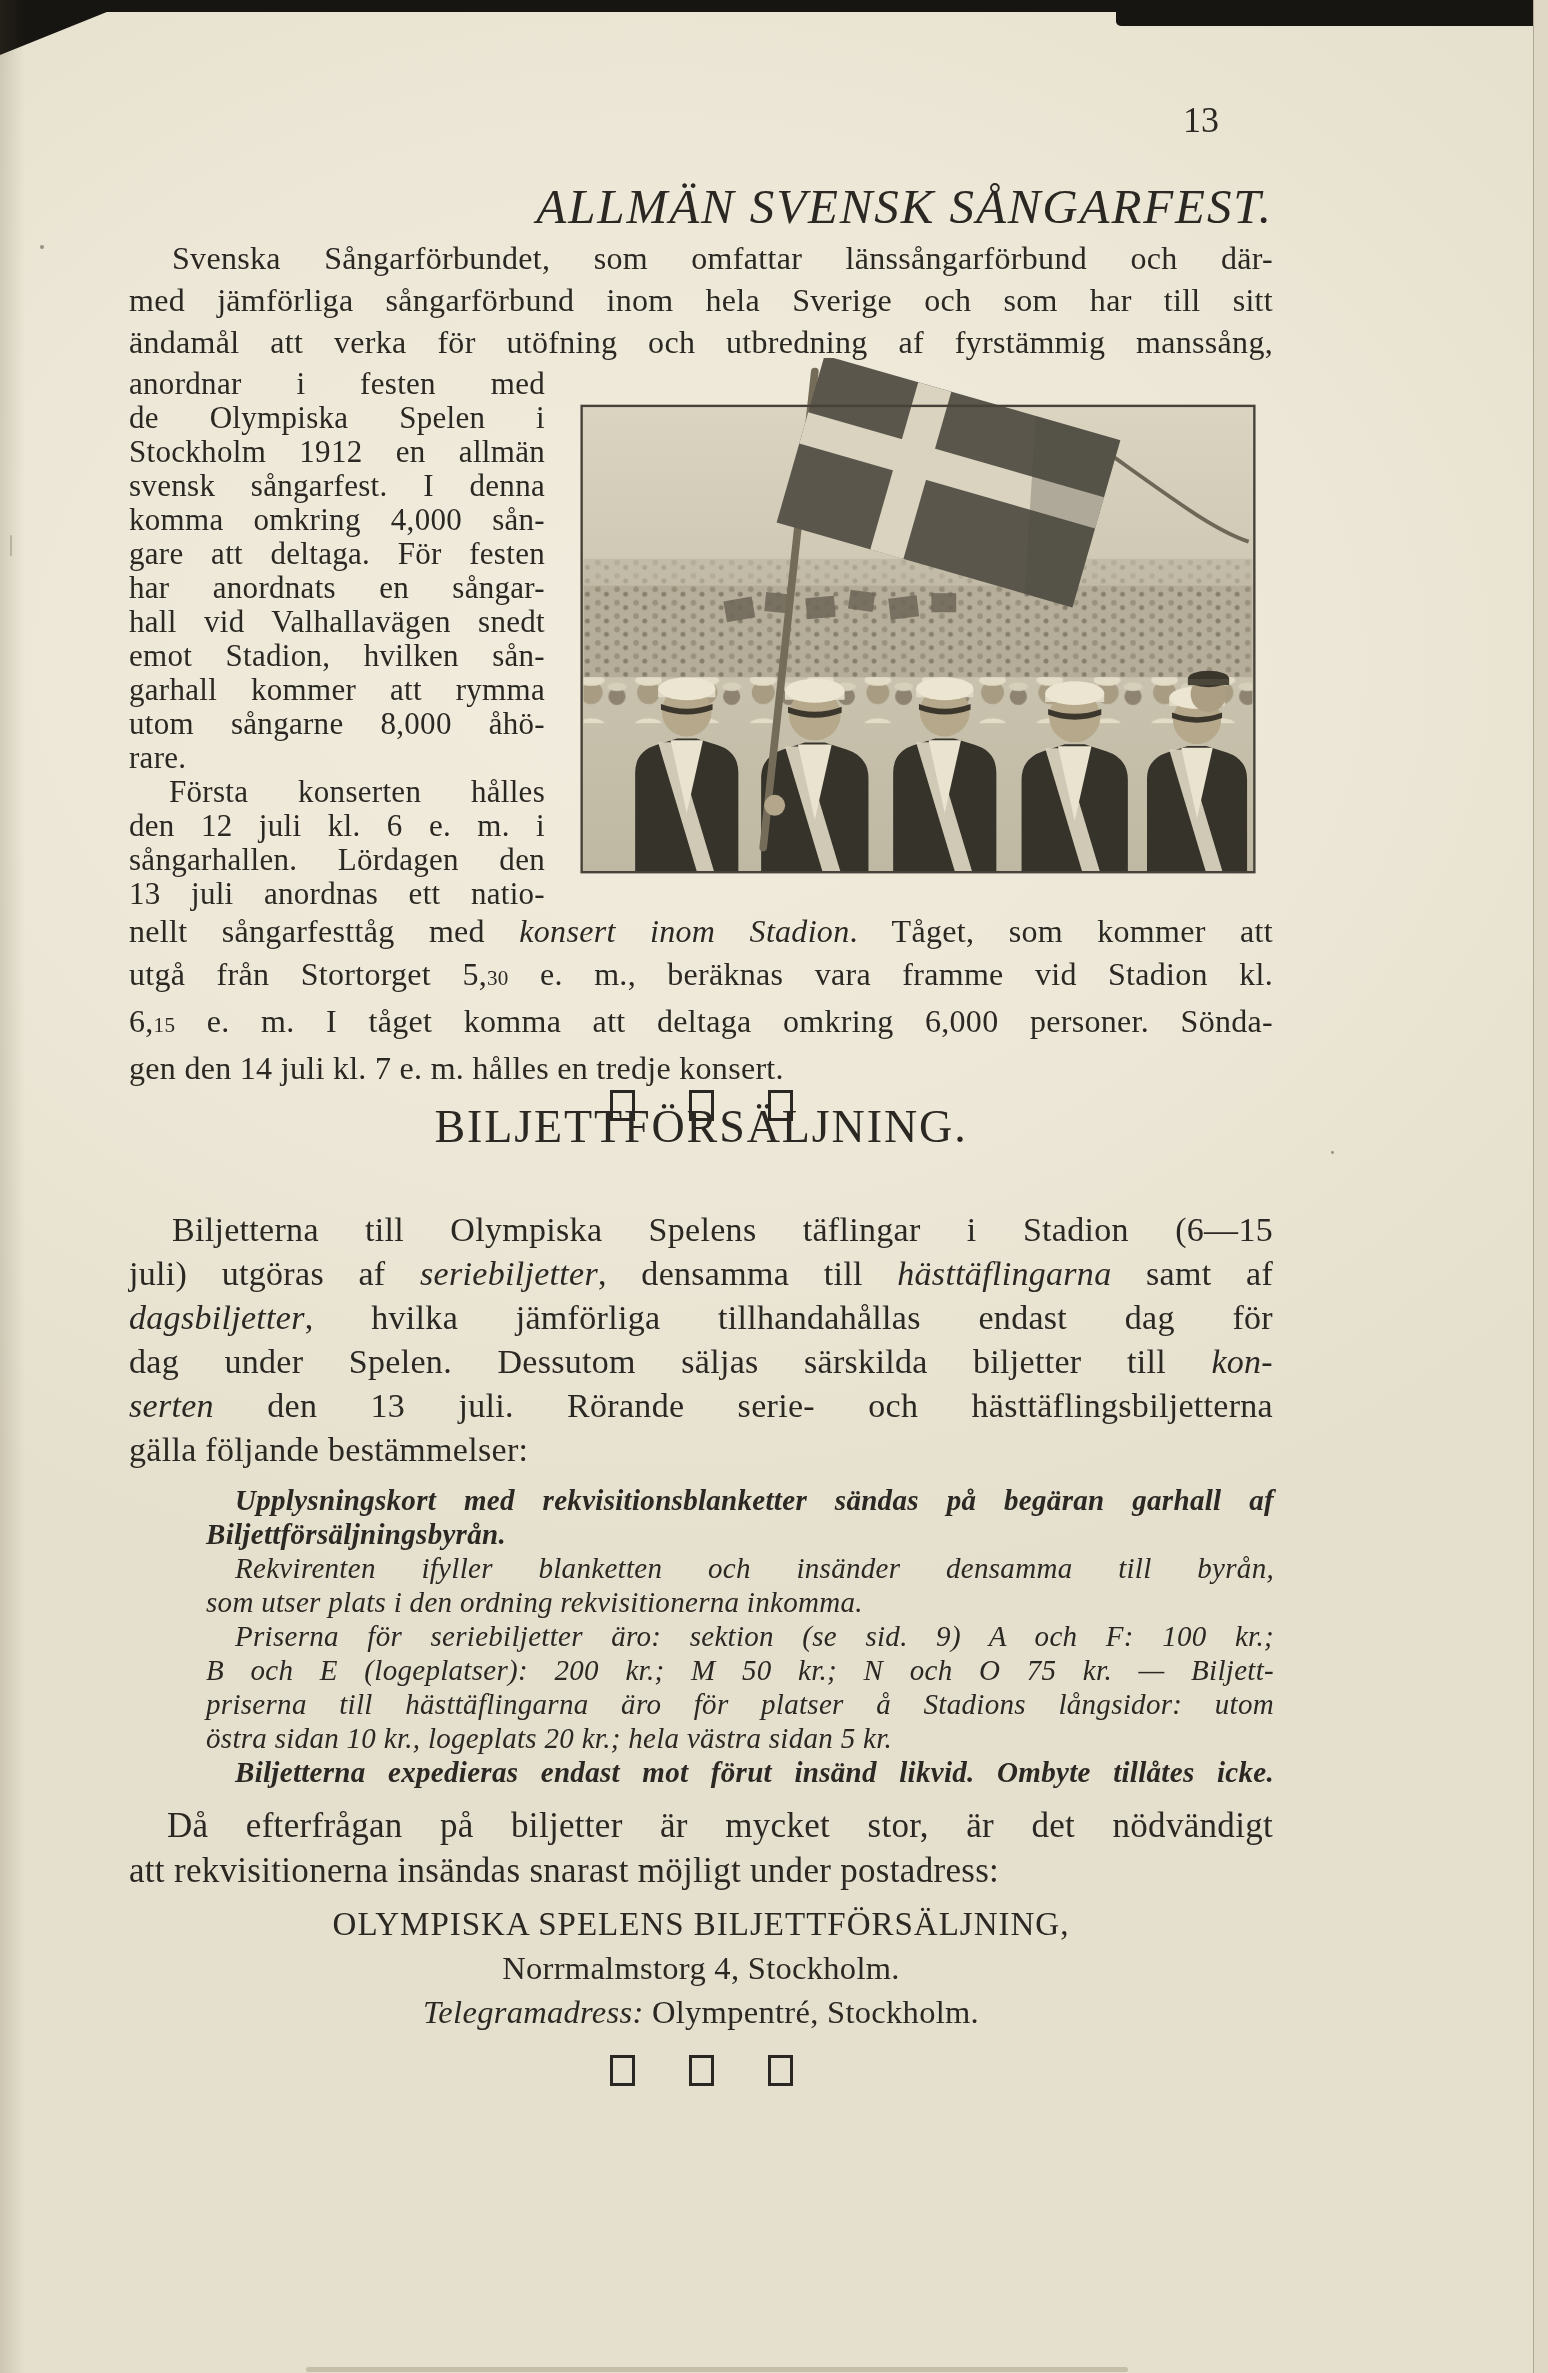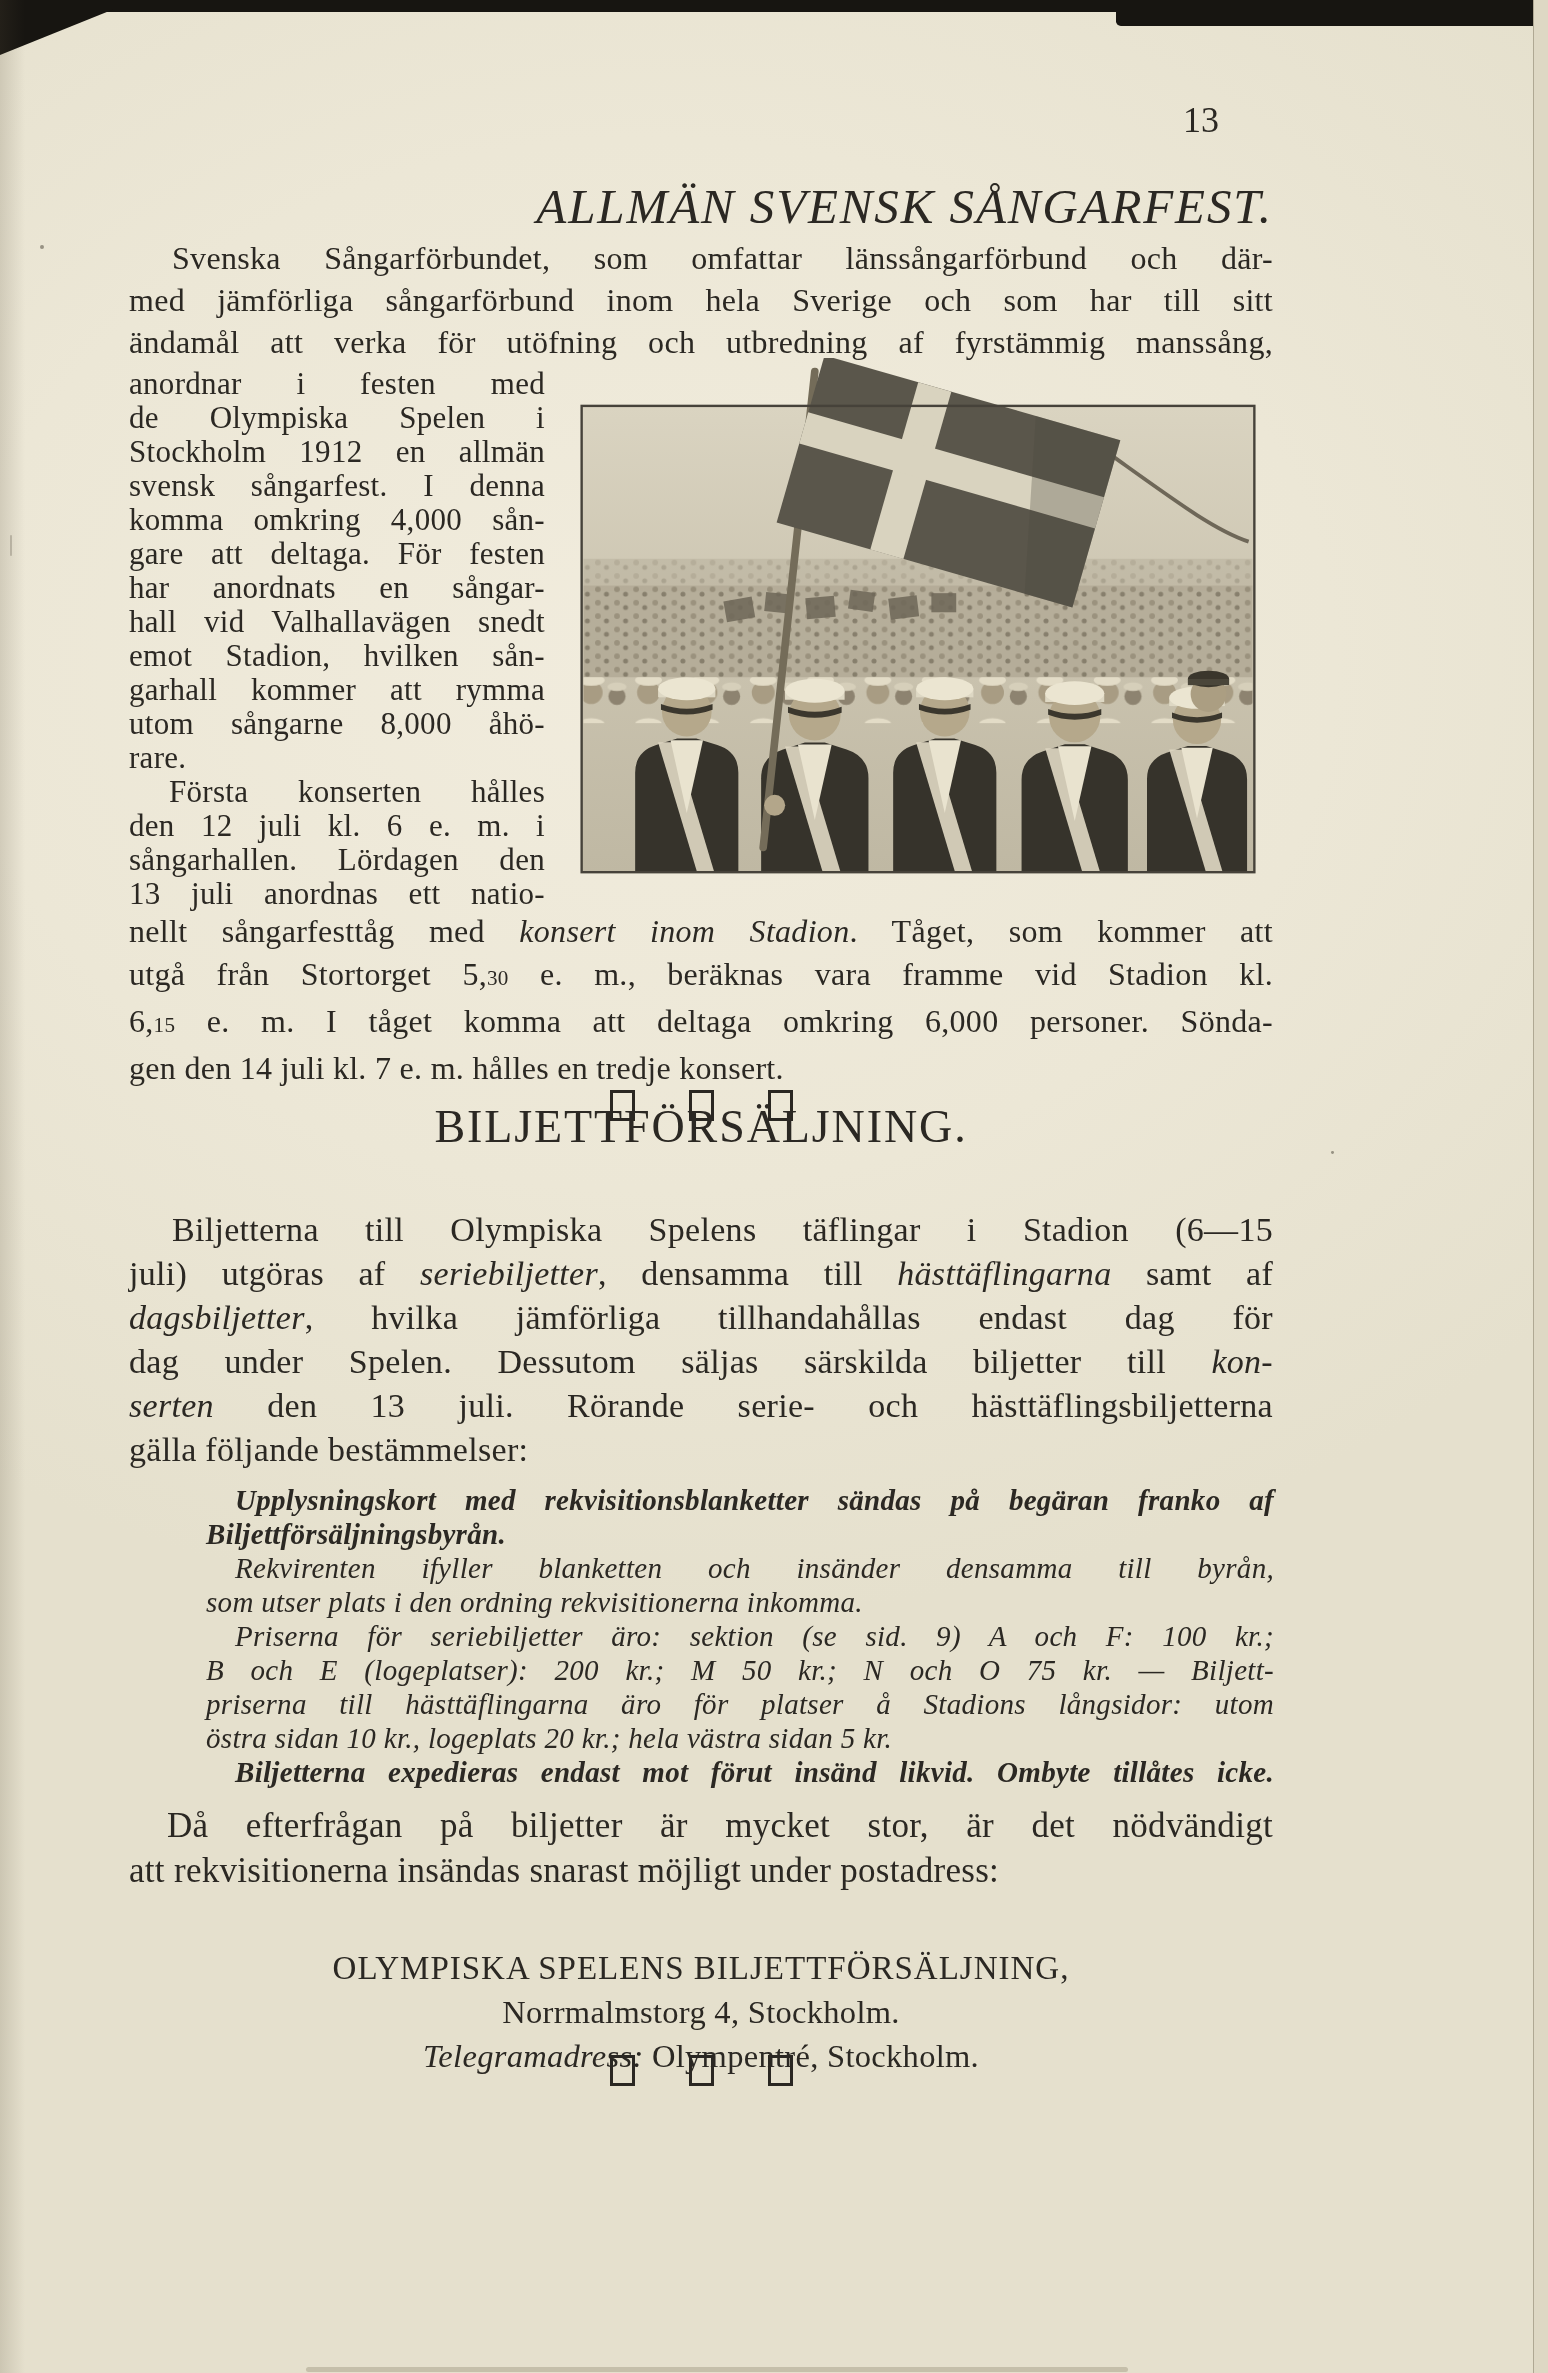--- a/index.html
+++ b/index.html
@@ -43,21 +43,21 @@
   .figurebox{left:574px;top:358px;width:688px;height:521px;}
   .squares{left:129px;width:1144px;display:flex;justify-content:center;column-gap:54px;}
   .squares1{top:1090px;}
   .squares2{top:2055px;}
   .sq{display:inline-block;width:19px;height:25px;border:3.8px solid #2a2722;box-sizing:content-box;background:transparent;}
   .title2{left:129px;top:1100px;width:1144px;text-align:center;font-size:46px;letter-spacing:1.9px;}
   .tbody{left:129px;top:1208px;width:1144px;font-size:34px;line-height:44px;}
   .rules{left:206px;top:1483px;width:1068px;font-size:29px;line-height:34px;font-style:italic;--ind:29px;}
   .closing{left:129px;top:1803px;width:1144px;font-size:35px;line-height:45px;--ind:38px;}
   .address{left:129px;top:1902px;width:1144px;line-height:44px;font-size:32.5px;}
-  .address .tline:first-child{font-size:33px;letter-spacing:1px;margin-top:44px;}
+  .address .tline:first-child{font-size:33px;letter-spacing:1px;}
 </style>
 </head>
 <body>
 
 <div class="page">
 
   <div class="abs pageno">13</div>
 
   <div class="abs title1">ALLMÄN SVENSK SÅNGARFEST.</div>
 
@@ -180,21 +180,21 @@
   <div class="abs tbody">
       <div class="tline ind"><span>Biljetterna till Olympiska Spelens täflingar i Stadion (6—15</span></div>
       <div class="tline"><span>juli) utgöras af </span><span class="it">seriebiljetter</span><span>, densamma till </span><span class="it">hästtäflingarna</span><span> samt af</span></div>
       <div class="tline"><span class="it">dagsbiljetter</span><span>, hvilka jämförliga tillhandahållas endast dag för</span></div>
       <div class="tline"><span>dag under Spelen. Dessutom säljas särskilda biljetter till </span><span class="it">kon-</span></div>
       <div class="tline"><span class="it">serten</span><span> den 13 juli. Rörande serie- och hästtäflingsbiljetterna</span></div>
       <div class="tline nolast"><span>gälla följande bestämmelser:</span></div>
     </div>
 
   <div class="abs rules">
-      <div class="tline ind bd"><span>Upplysningskort med rekvisitionsblanketter sändas på begäran franko af</span></div>
+      <div class="tline ind bd"><span>Upplysningskort med rekvisitionsblanketter sändas på begäran garhall af</span></div>
       <div class="tline nolast bd"><span>Biljettförsäljningsbyrån.</span></div>
       <div class="tline ind"><span>Rekvirenten ifyller blanketten och insänder densamma till byrån,</span></div>
       <div class="tline nolast"><span>som utser plats i den ordning rekvisitionerna inkomma.</span></div>
       <div class="tline ind"><span>Priserna för seriebiljetter äro: sektion (se sid. 9) A och F: 100 kr.;</span></div>
       <div class="tline"><span>B och E (logeplatser): 200 kr.; M 50 kr.; N och O 75 kr. — Biljett-</span></div>
       <div class="tline"><span>priserna till hästtäflingarna äro för platser å Stadions långsidor: utom</span></div>
       <div class="tline nolast"><span>östra sidan 10 kr., logeplats 20 kr.; hela västra sidan 5 kr.</span></div>
       <div class="tline ind bd"><span>Biljetterna expedieras endast mot förut insänd likvid. Ombyte tillåtes icke.</span></div>
     </div>
 

